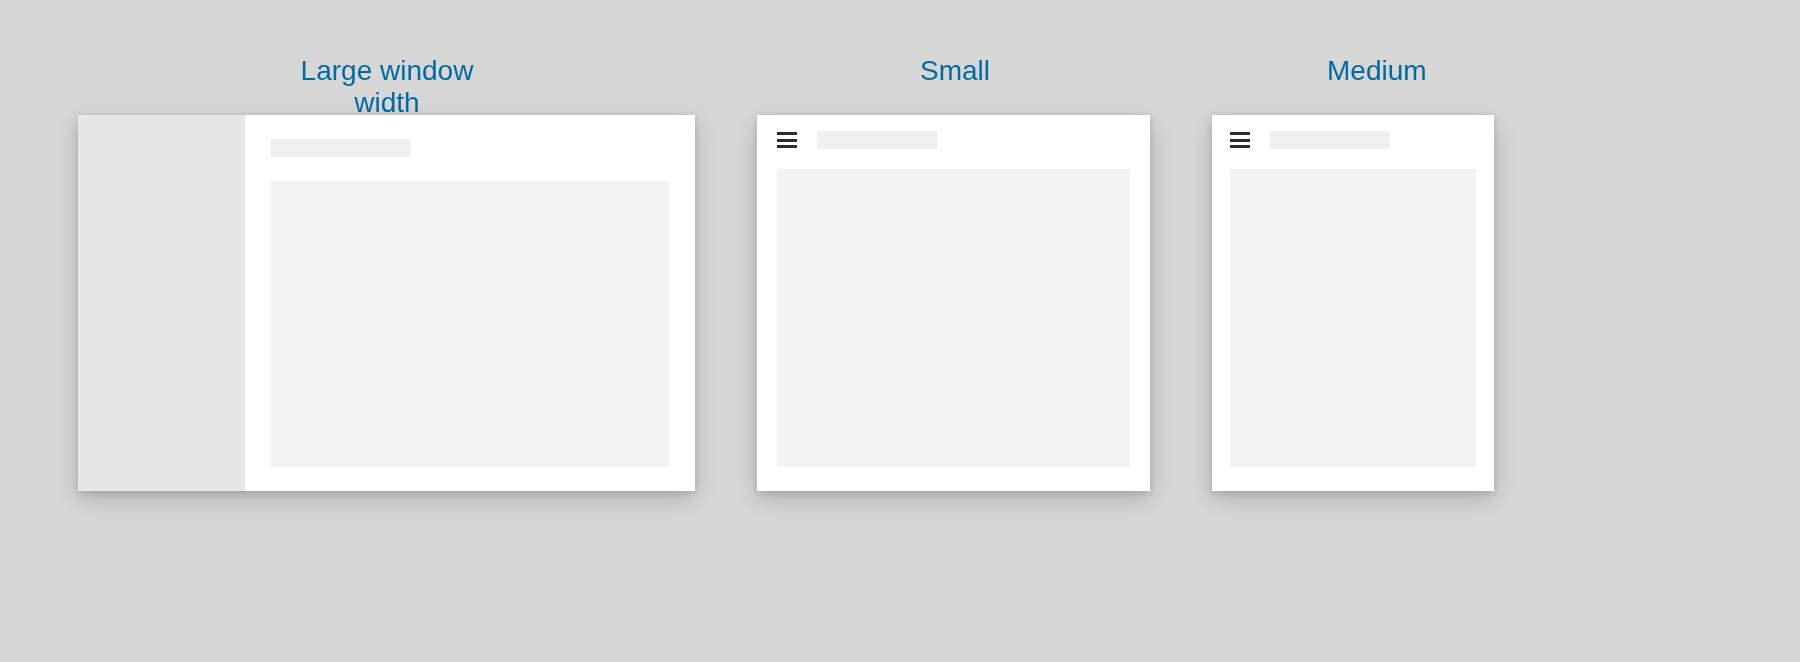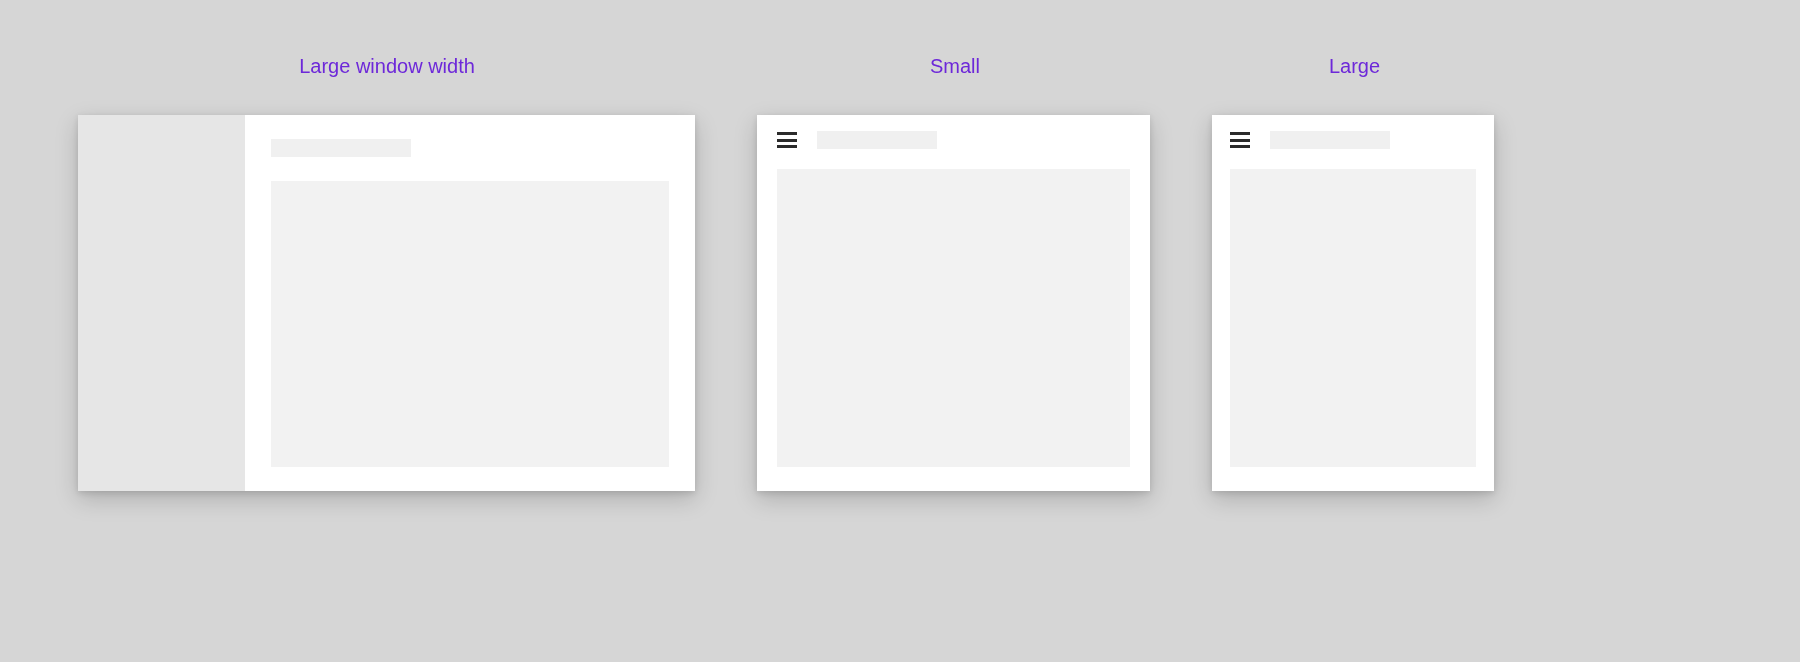--- a/index.html
+++ b/index.html
@@ -5,22 +5,22 @@
   * { box-sizing: border-box; margin: 0; padding: 0; }
   body {
     width: 1800px;
     height: 662px;
     background: #d6d6d6;
     font-family: "Segoe UI", -apple-system, BlinkMacSystemFont, sans-serif;
     position: relative;
   }
   .label {
     position: absolute;
-    color: #6d28d9;
-    font-size: 20px;
+    color: #0369a1;
+    font-size: 28px;
     font-weight: 400;
     text-align: center;
   }
   .frame {
     position: absolute;
     background: #ffffff;
     box-shadow: 0 8px 22px rgba(0,0,0,0.18), 0 2px 6px rgba(0,0,0,0.12);
   }
   
   .large-frame {
@@ -84,21 +84,21 @@
     display: flex;
     flex-direction: column;
   }
   .small-title { width: 120px; height: 18px; background:#f0f0f0; }
 </style>
 </head>
 <body>
 
 <div class="label" style="left:292px; top:55px; width:190px;">Large window width</div>
 <div class="label" style="left:915px; top:55px; width:80px;">Small</div>
-<div class="label" style="left:1327px; top:55px; width:55px;">Large</div>
+<div class="label" style="left:1327px; top:55px; width:55px;">Medium</div>
 
 <div class="frame large-frame">
   <div class="large-sidebar"></div>
   <div class="large-main">
     <div class="title-bar large-title"></div>
     <div class="content-block"></div>
   </div>
 </div>
 
 <div class="frame medium-frame">

